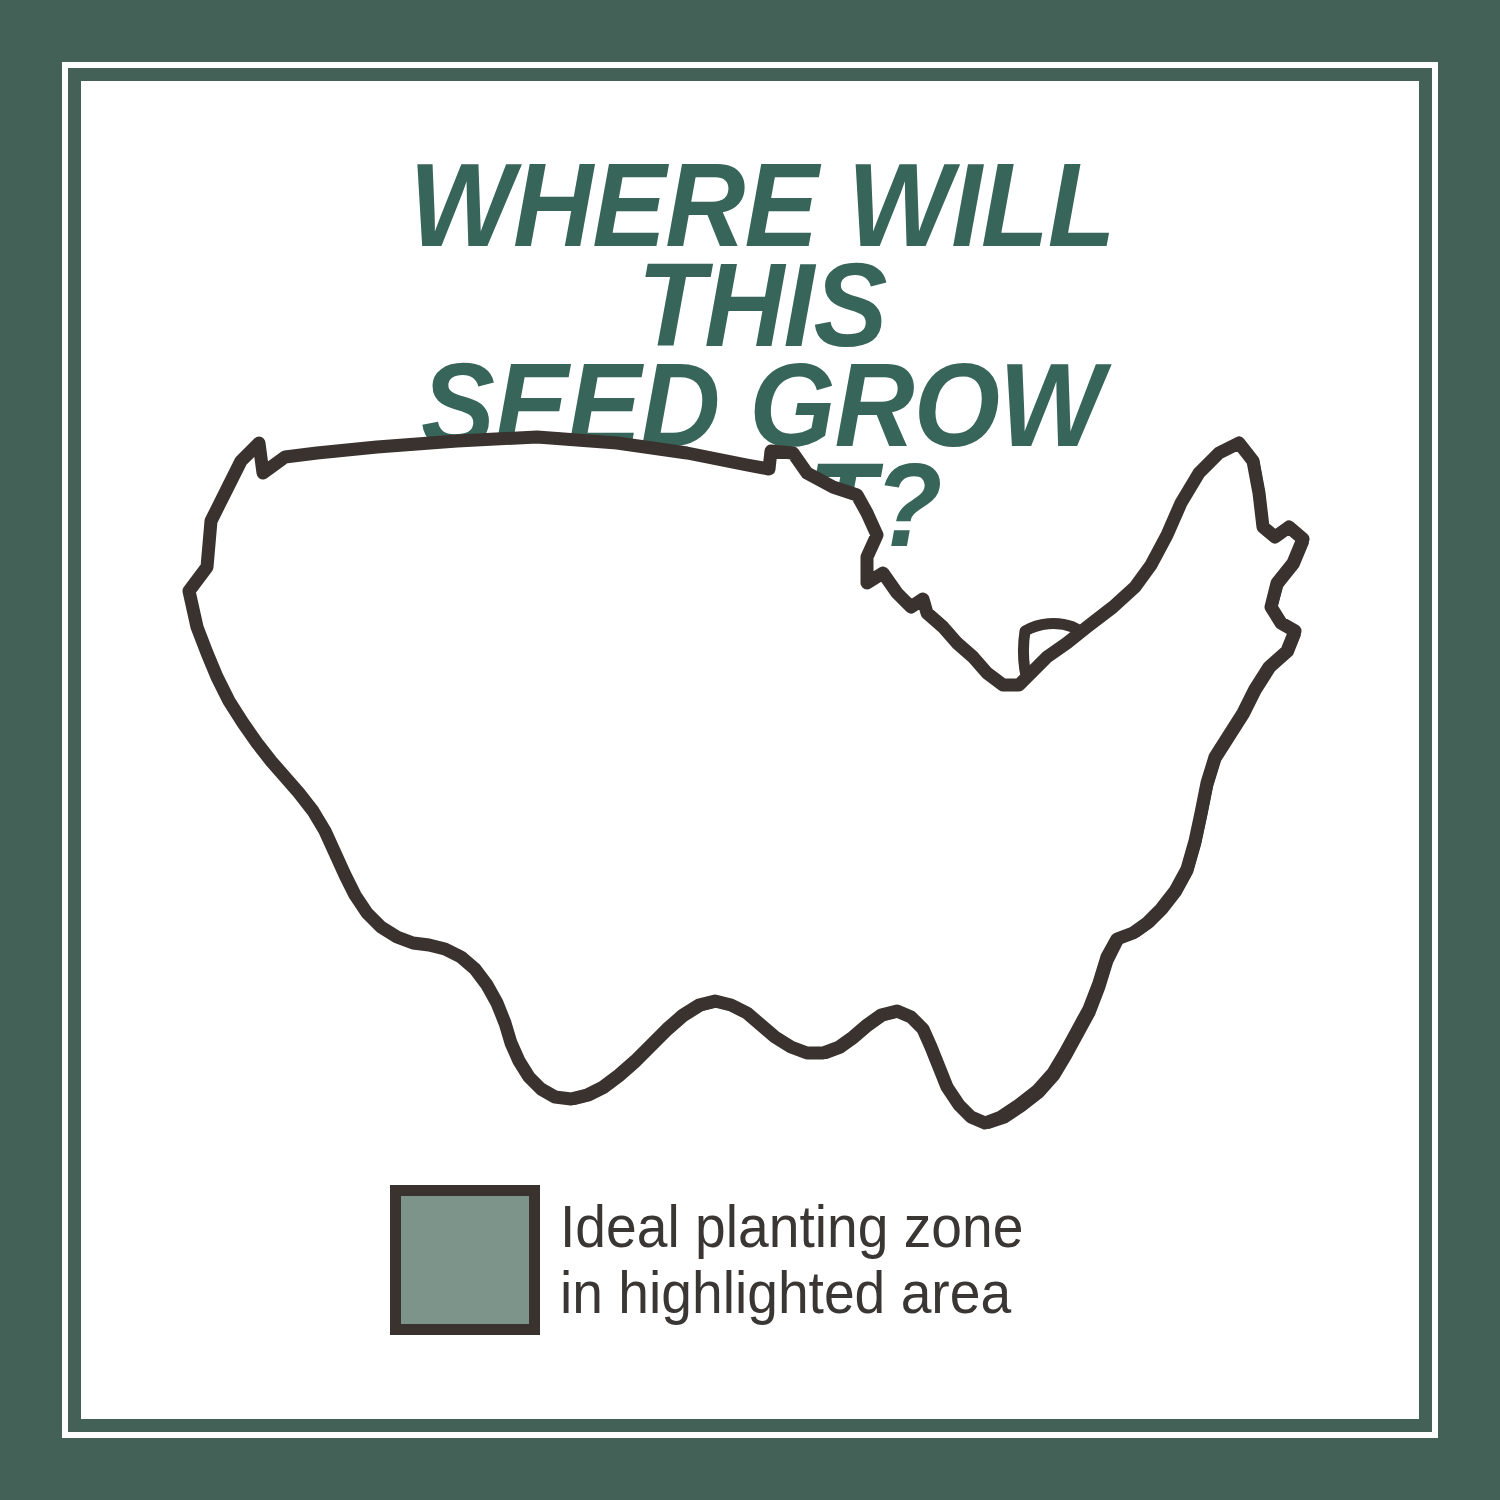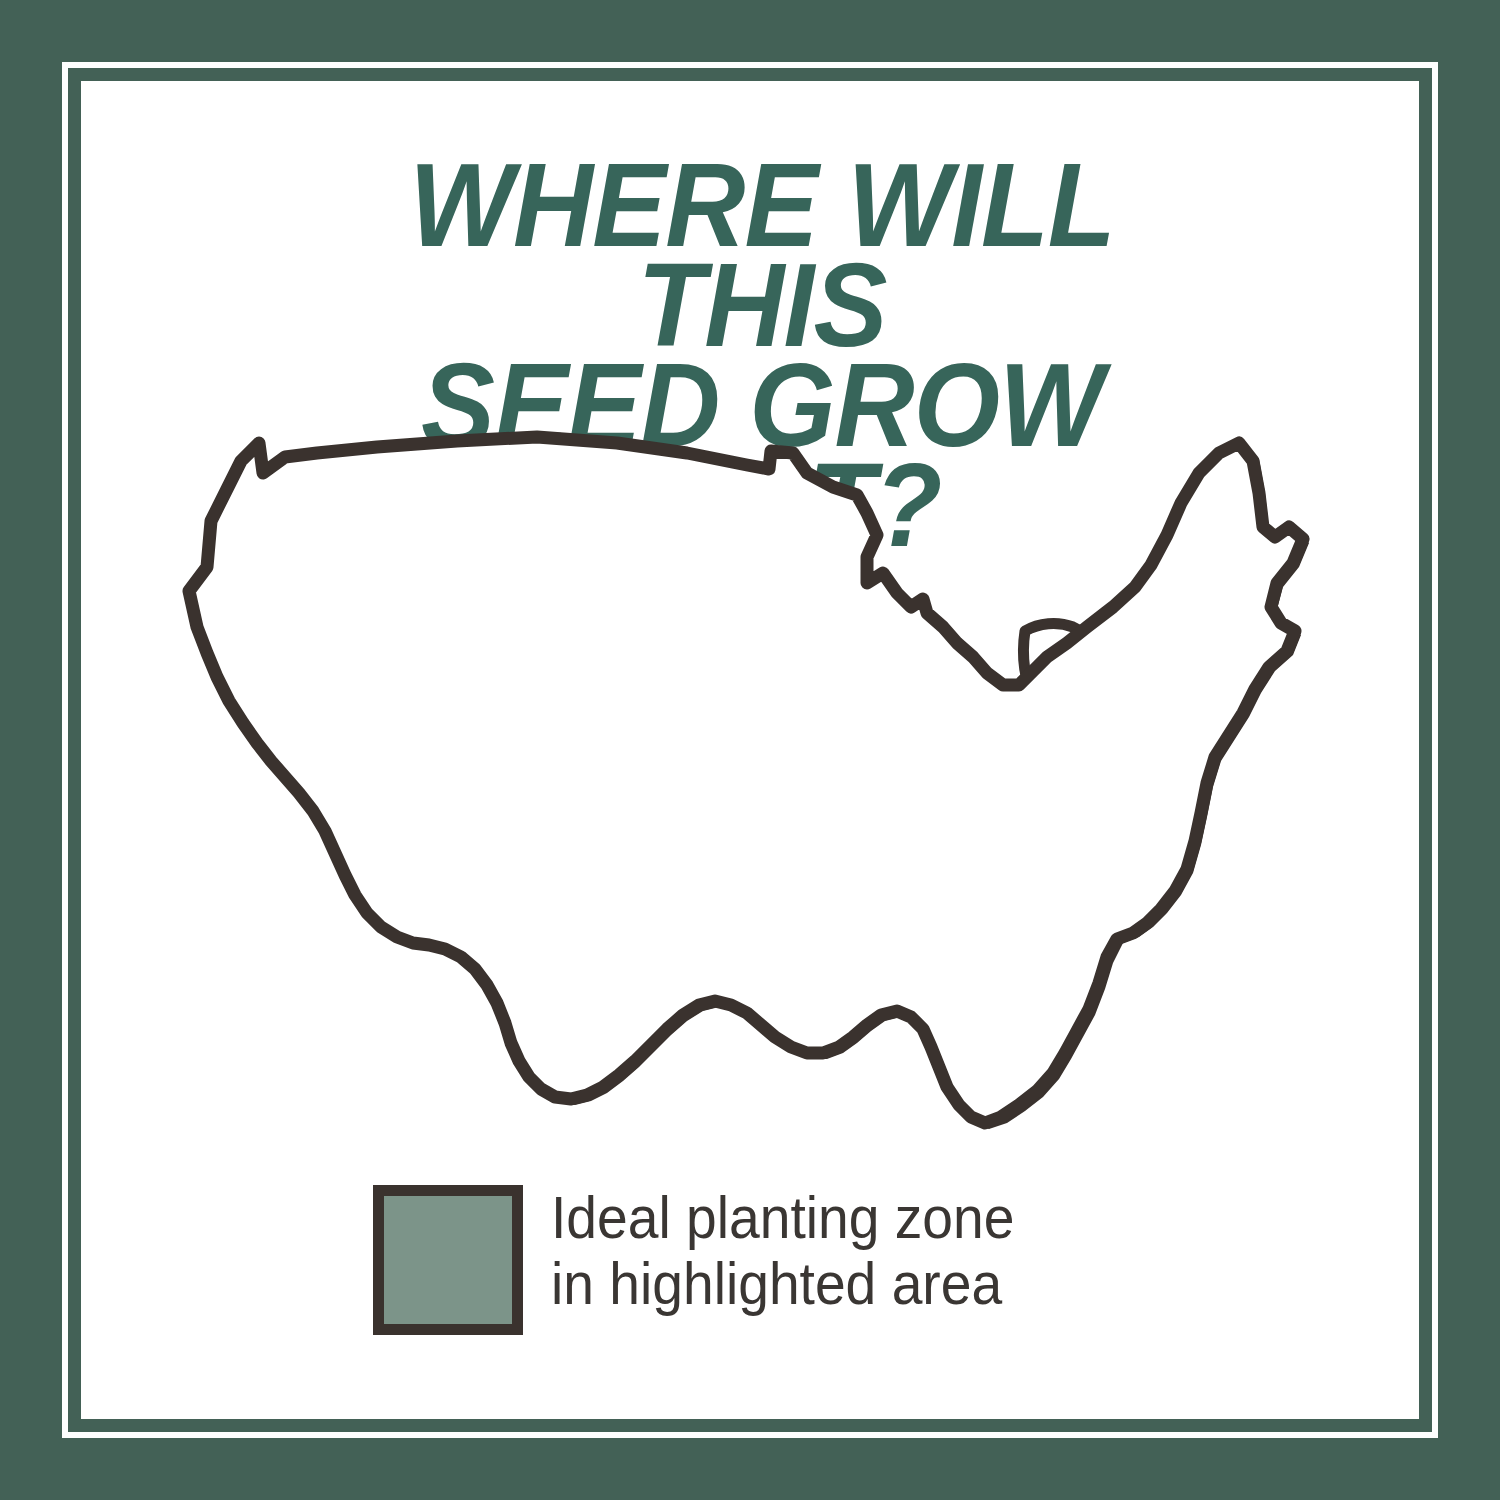--- a/index.html
+++ b/index.html
@@ -67,24 +67,25 @@
     left: 80px;
     top: 330px;
     width: 1180px;
     height: 740px;
   }
   .map-wrap svg { display: block; width: 100%; height: 100%; }
 
   
   .legend {
     position: absolute;
-    left: 286px;
+    left: 303px;
     top: 1098px;
     display: flex;
-    gap: 28px;
+    align-items: center;
+    gap: 20px;
   }
   .legend-swatch {
     width: 128px;
     height: 128px;
     background: #7c9489;
     border: 11px solid #3a322e;
     box-sizing: content-box;
     flex: none;
   }
   .legend-text {

